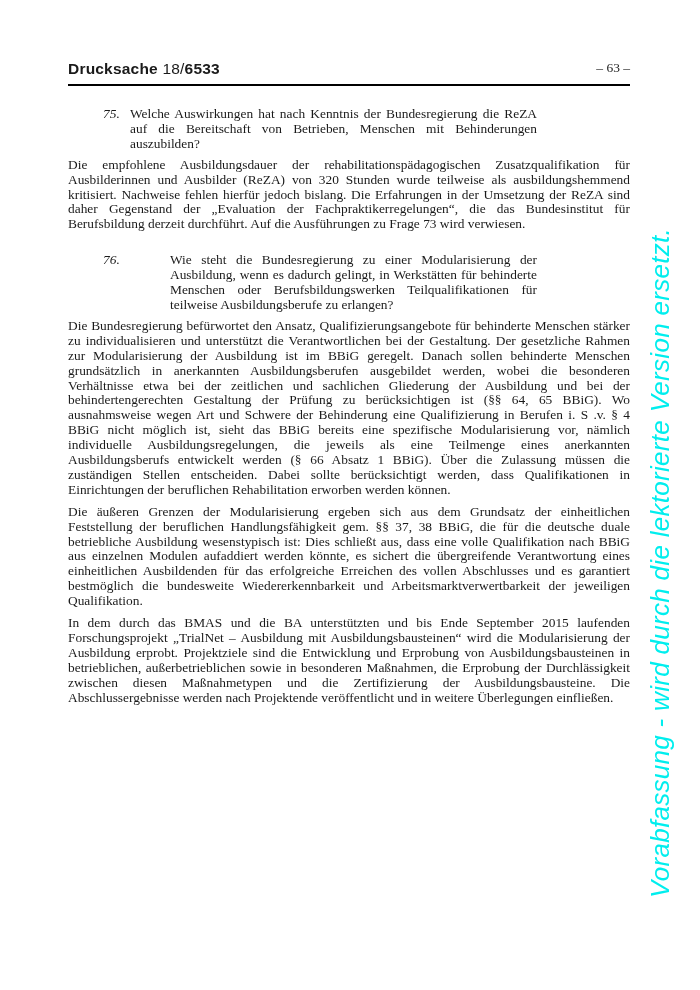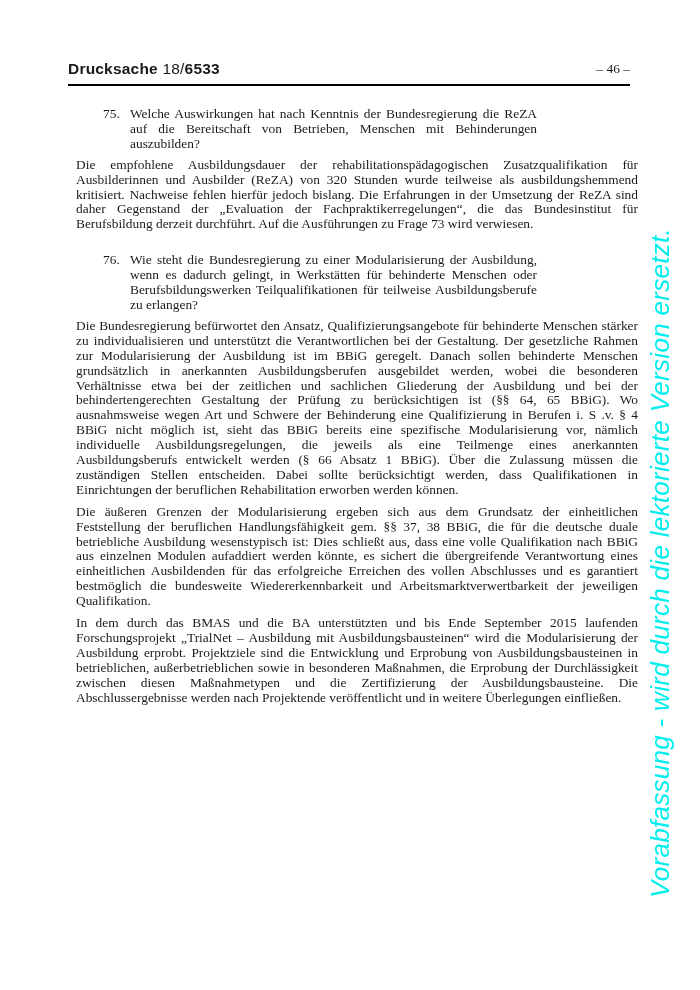--- a/index.html
+++ b/index.html
@@ -13,21 +13,21 @@
     color:#1a1a1a;
   }
   .content{
     position:absolute;
     left:68px;top:60px;
     width:562px;
   }
   .header{
     display:flex;
     justify-content:space-between;
-    align-items:center;
+    align-items:flex-start;
     border-bottom:2.2px solid #000;
     padding-bottom:6px;
   }
   .h-left{
     font-family:"Liberation Sans",sans-serif;
     font-weight:bold;
     font-size:15.5px;
     letter-spacing:0.2px;
     white-space:nowrap;
   }
@@ -36,25 +36,25 @@
     font-size:13.5px;
     white-space:nowrap;
   }
   .question{
     margin:21px 0 0 35px;
     width:434px;
     display:flex;
     font-size:13.4px;
     line-height:14.9px;
   }
-  .question.q2{}
-  .q-num{width:27px;flex-shrink:0;}
+  .question.q2{gap:40px;}
+  .q-num{width:27px;flex-shrink:0;font-style:italic;}
   .q-text{text-align:justify;hyphens:auto;}
   .para{
-    margin:6px 0 0 8px;
+    margin:6px 0 0 0;
     width:562px;
     font-size:13.4px;
     line-height:14.9px;
     text-align:justify;
     hyphens:auto;
   }
   .para.gap{margin-top:7px;}
   .watermark{
     position:absolute;
     left:645px;top:898px;
@@ -74,21 +74,21 @@
 
   <div class="watermark" style="color: rgb(0, 238, 238);">Vorabfassung - wird durch die lektorierte Version ersetzt.</div>
 
   <div class="content">
 
     <div class="header">
       <div class="h-left">
         <span>Drucksache</span>
         <span><span class="light">18/</span><span>6533</span></span>
       </div>
-      <div class="h-center">– 46 –</div>
+      <div class="h-center">– 63 –</div>
     </div>
 
     <div class="question q1">
       <span class="q-num">75.</span>
       <span class="q-text">Welche Auswirkungen hat nach Kenntnis der Bundesregierung die ReZA auf die Bereitschaft von Betrieben, Menschen mit Behinderungen auszubilden?</span>
     </div>
 
     <p class="para">Die empfohlene Ausbildungsdauer der rehabilitationspädagogischen Zusatzqualifikation für Ausbilderinnen und Ausbilder (ReZA) von 320 Stunden wurde teilweise als ausbildungshemmend kritisiert. Nachweise fehlen hierfür jedoch bislang. Die Erfahrungen in der Umsetzung der ReZA sind daher Gegenstand der „Evaluation der Fachpraktikerregelungen“, die das Bundesinstitut für Berufsbildung derzeit durchführt. Auf die Ausführungen zu Frage 73 wird verwiesen.</p>
 
     <div class="question q2">

